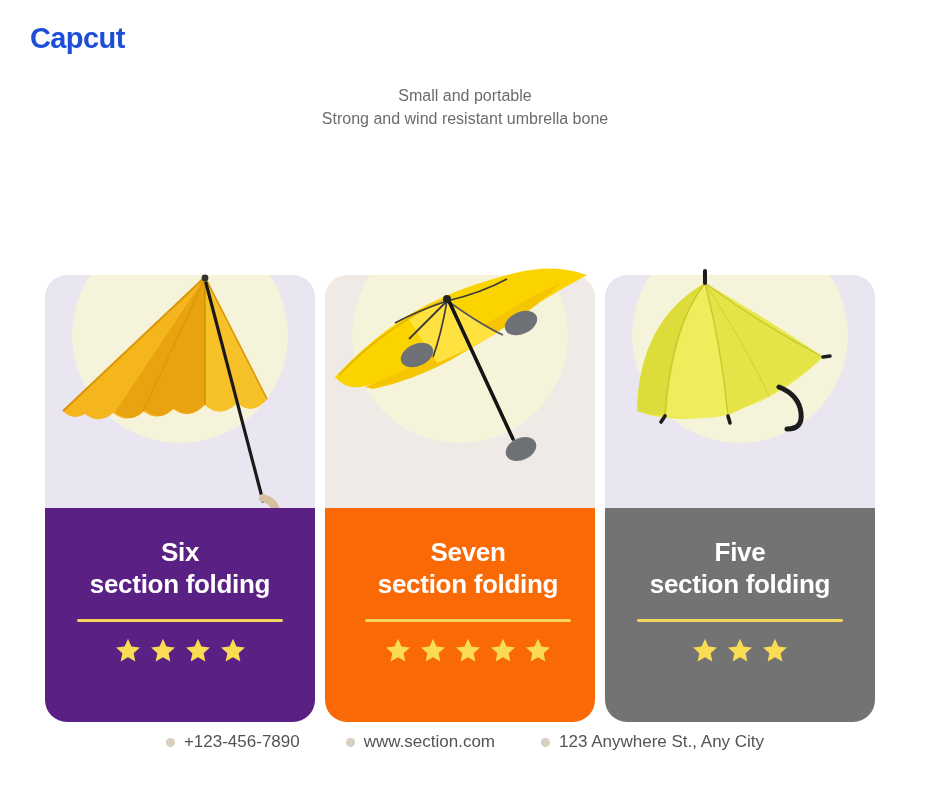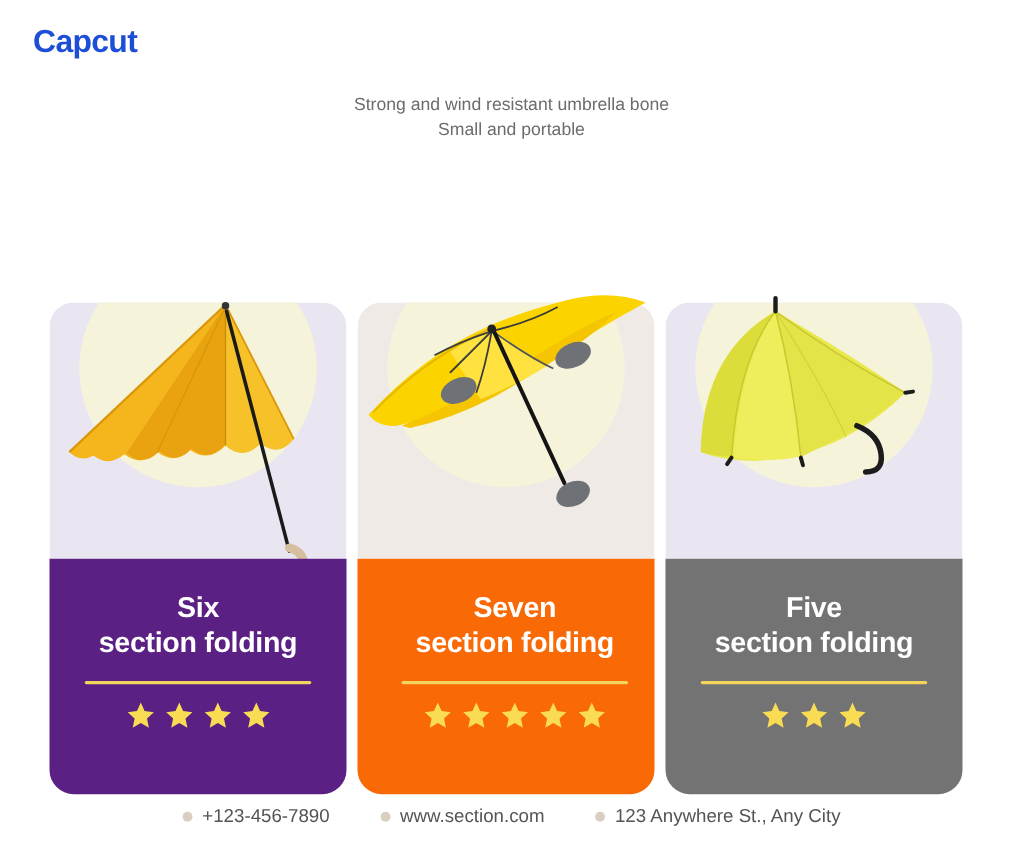--- a/index.html
+++ b/index.html
@@ -92,22 +92,22 @@
 </style>
 </head>
 <body>
 
 <div class="poster">
 
   <div class="brand" style="color: #1d4ed8;">Capcut</div>
 
   <div class="header">
     <div class="subtitle" style="color: rgb(108, 108, 108);">
+      <div>Small and portable</div>
       <div>Strong and wind resistant umbrella bone</div>
-      <div>Small and portable</div>
     </div>
   </div>
 
   <div class="cards">
 
     <div class="card">
       <div class="card-top">
         <div class="card-top-bg" id="c0bg" style="background: rgb(233, 229, 241);"></div>
         <div class="circle" id="c0circ" style="background: rgb(246, 243, 219);"></div>
       </div>

